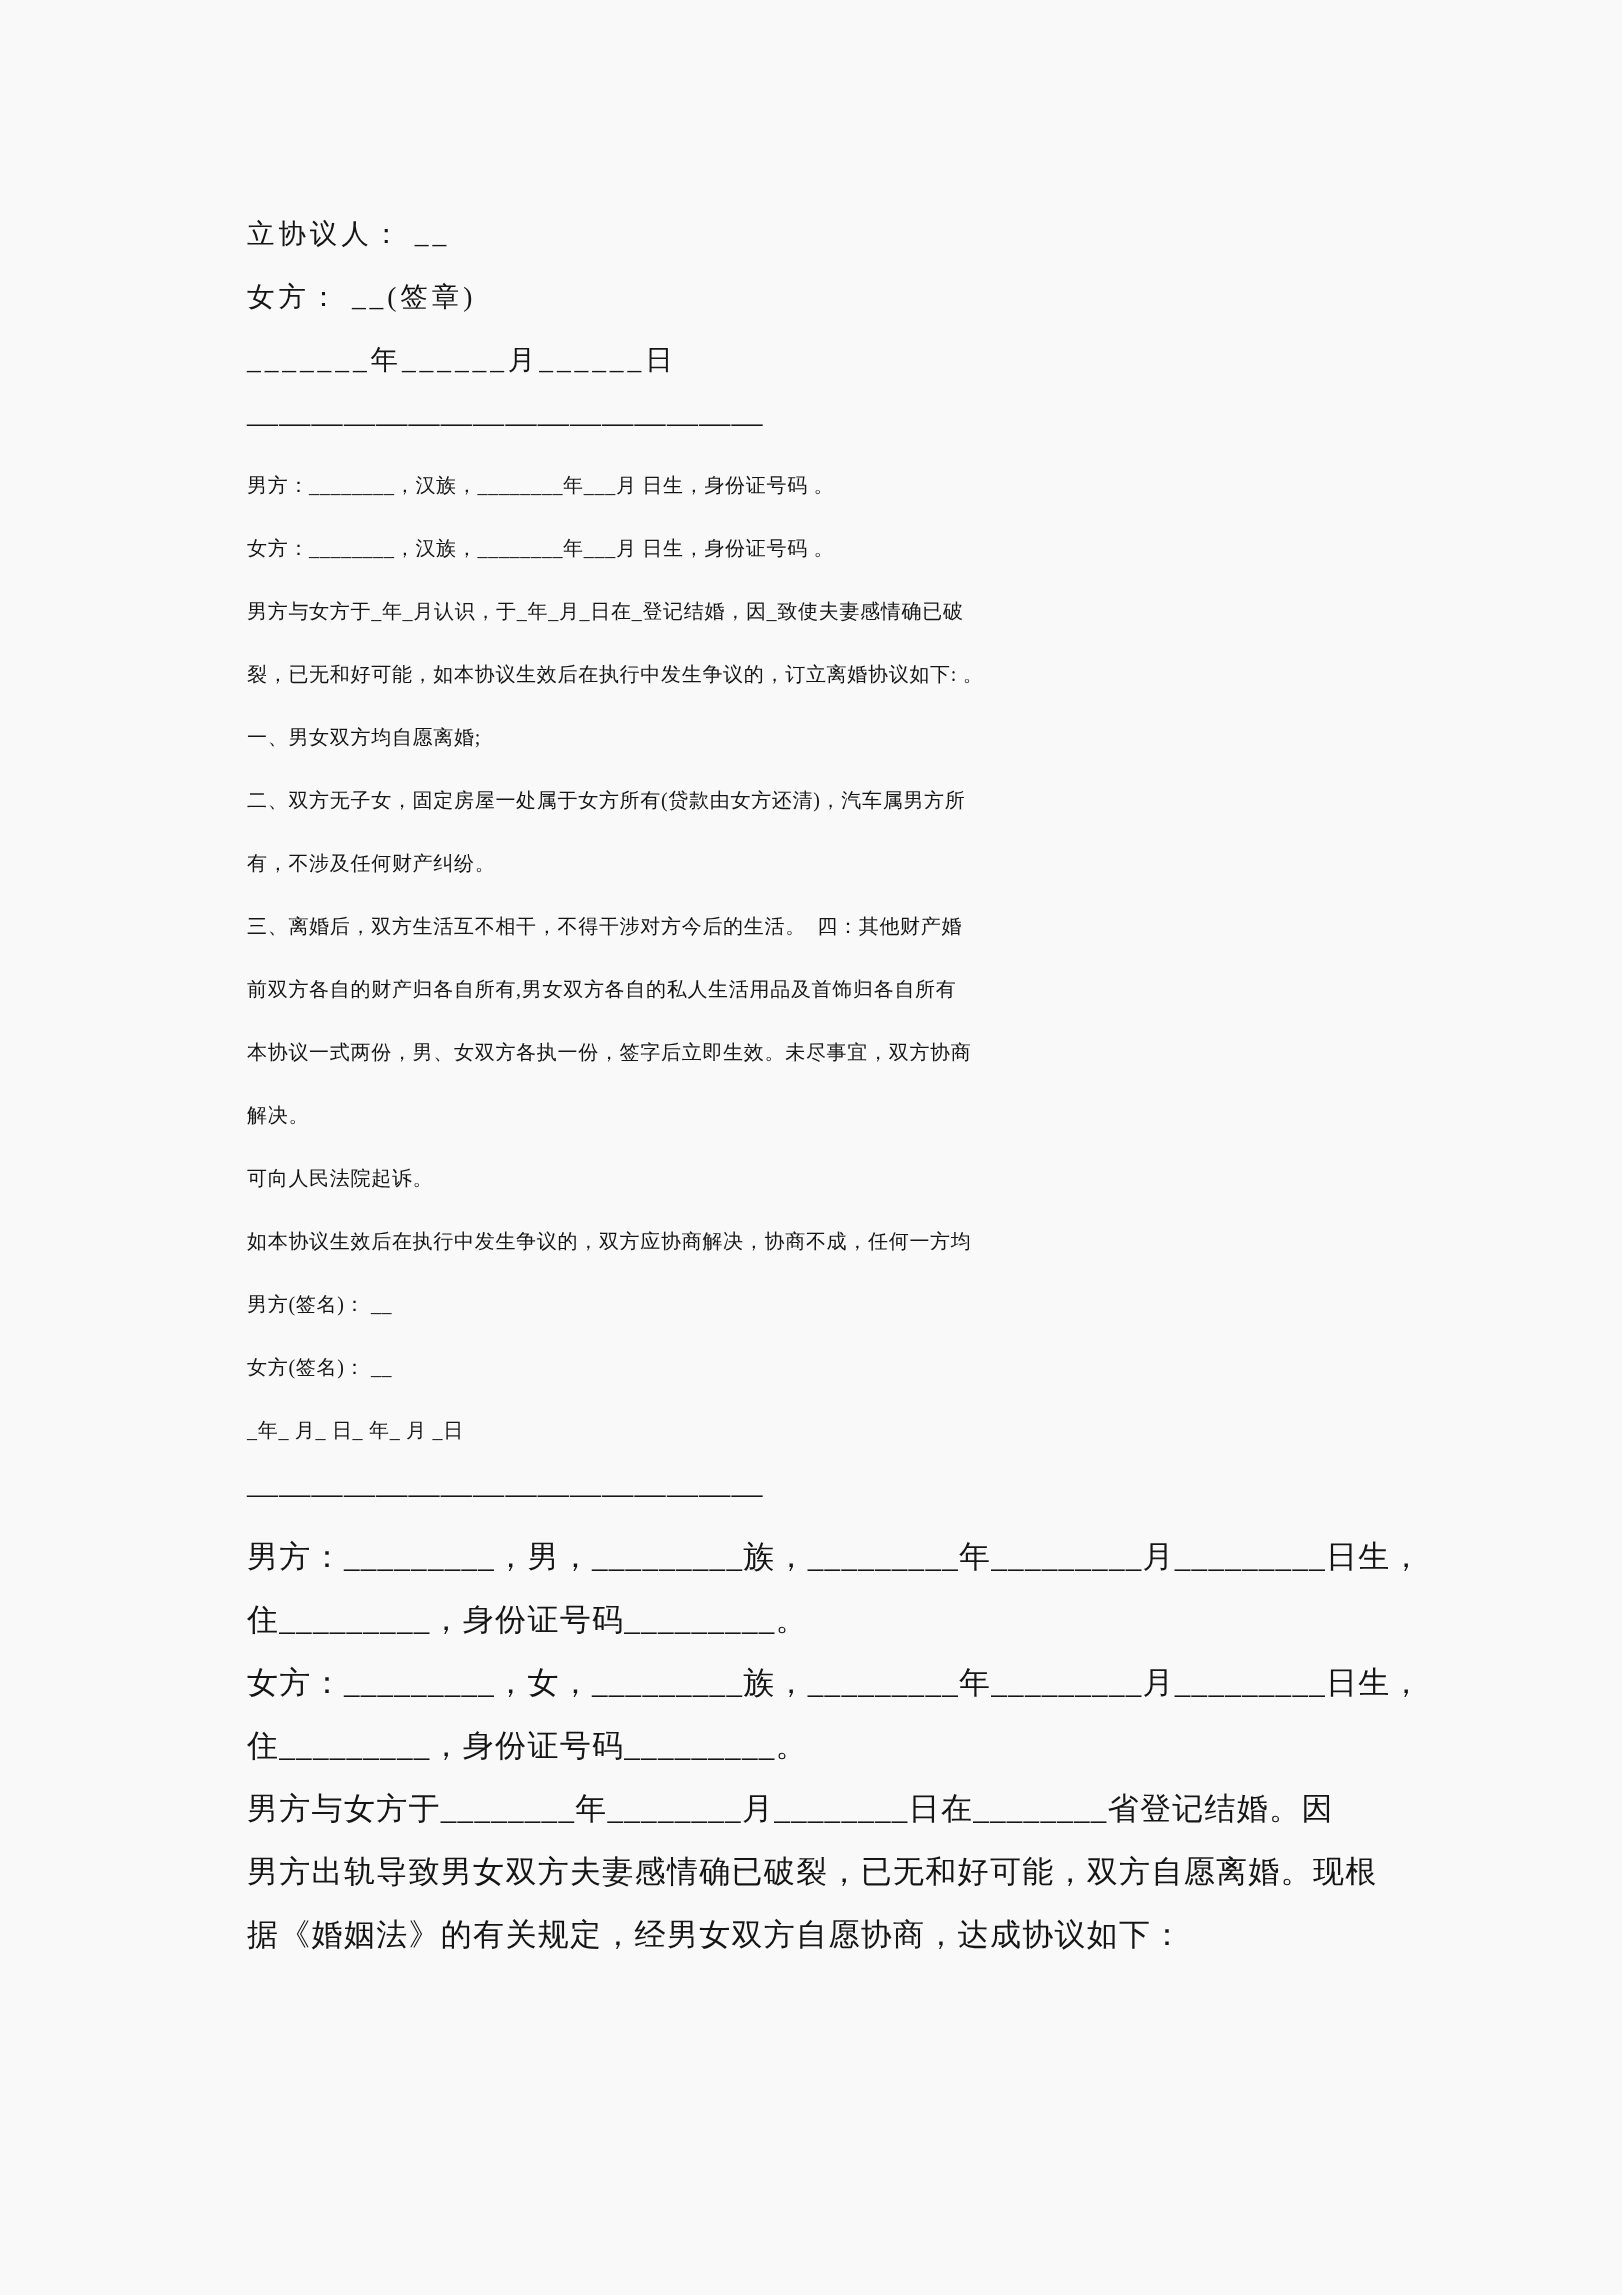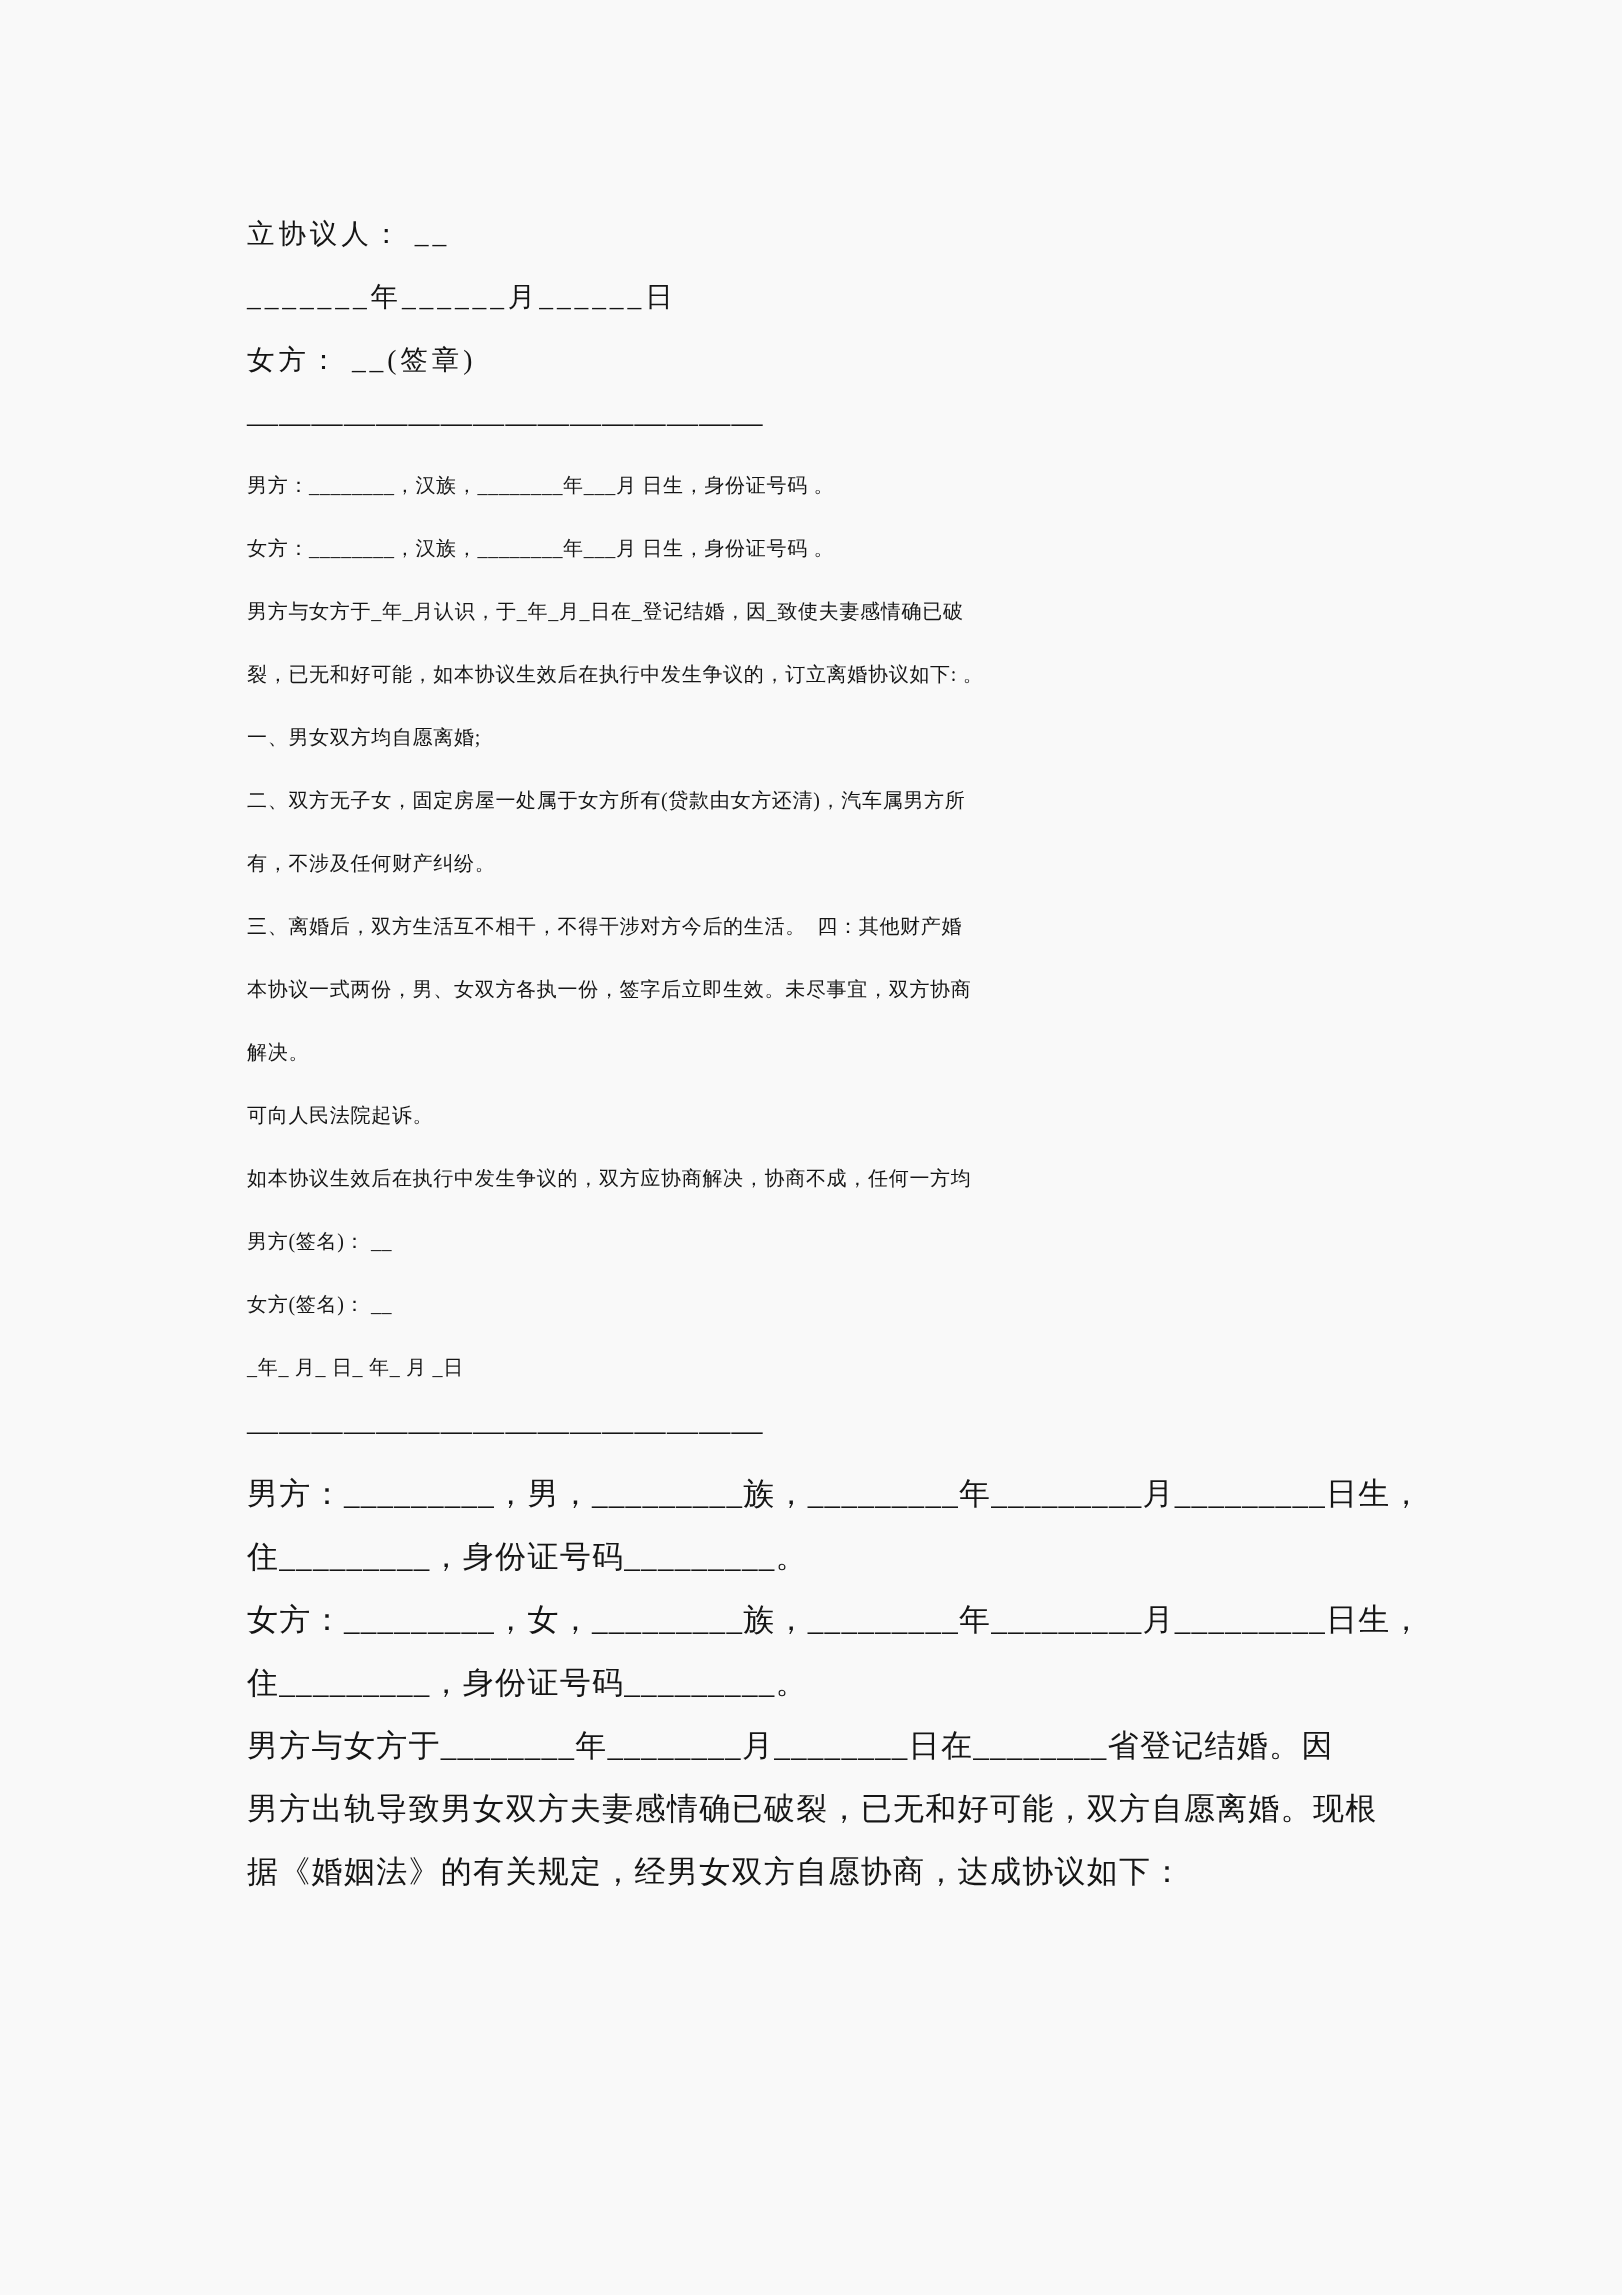--- a/index.html
+++ b/index.html
@@ -55,31 +55,32 @@
     font-size: 31px;
     letter-spacing: 1.3px;
   }
 </style>
 </head>
 <body style="background: rgb(249, 249, 249);">
 
 <div class="page" style="background: rgb(249, 249, 249);">
   <div class="doc" id="doc" style="color: rgb(21, 21, 21);">
       <div class="line small">立协议人： __</div>
+      <div class="line small">女方： __(签章)</div>
       <div class="line small">_______年______月______日</div>
-      <div class="line small">女方： __(签章)</div>
       <div class="line dash">————————————————</div>
       <div class="line body">男方：________，汉族，________年___月 日生，身份证号码 。</div>
       <div class="line body">女方：________，汉族，________年___月 日生，身份证号码 。</div>
       <div class="line body">男方与女方于_年_月认识，于_年_月_日在_登记结婚，因_致使夫妻感情确已破</div>
       <div class="line body">裂，已无和好可能，如本协议生效后在执行中发生争议的，订立离婚协议如下: 。</div>
       <div class="line body">一、男女双方均自愿离婚;</div>
       <div class="line body">二、双方无子女，固定房屋一处属于女方所有(贷款由女方还清)，汽车属男方所</div>
       <div class="line body">有，不涉及任何财产纠纷。</div>
       <div class="line body">三、离婚后，双方生活互不相干，不得干涉对方今后的生活。  四：其他财产婚</div>
+      <div class="line body">前双方各自的财产归各自所有,男女双方各自的私人生活用品及首饰归各自所有</div>
       <div class="line body">本协议一式两份，男、女双方各执一份，签字后立即生效。未尽事宜，双方协商</div>
       <div class="line body">解决。</div>
       <div class="line body">可向人民法院起诉。</div>
       <div class="line body">如本协议生效后在执行中发生争议的，双方应协商解决，协商不成，任何一方均</div>
       <div class="line body">男方(签名)： __</div>
       <div class="line body">女方(签名)： __</div>
       <div class="line body">_年_ 月_ 日_ 年_ 月 _日</div>
       <div class="line dash">————————————————</div>
       <div class="line wide">男方：_________，男，_________族，_________年_________月_________日生，</div>
       <div class="line wide">住_________，身份证号码_________。</div>

